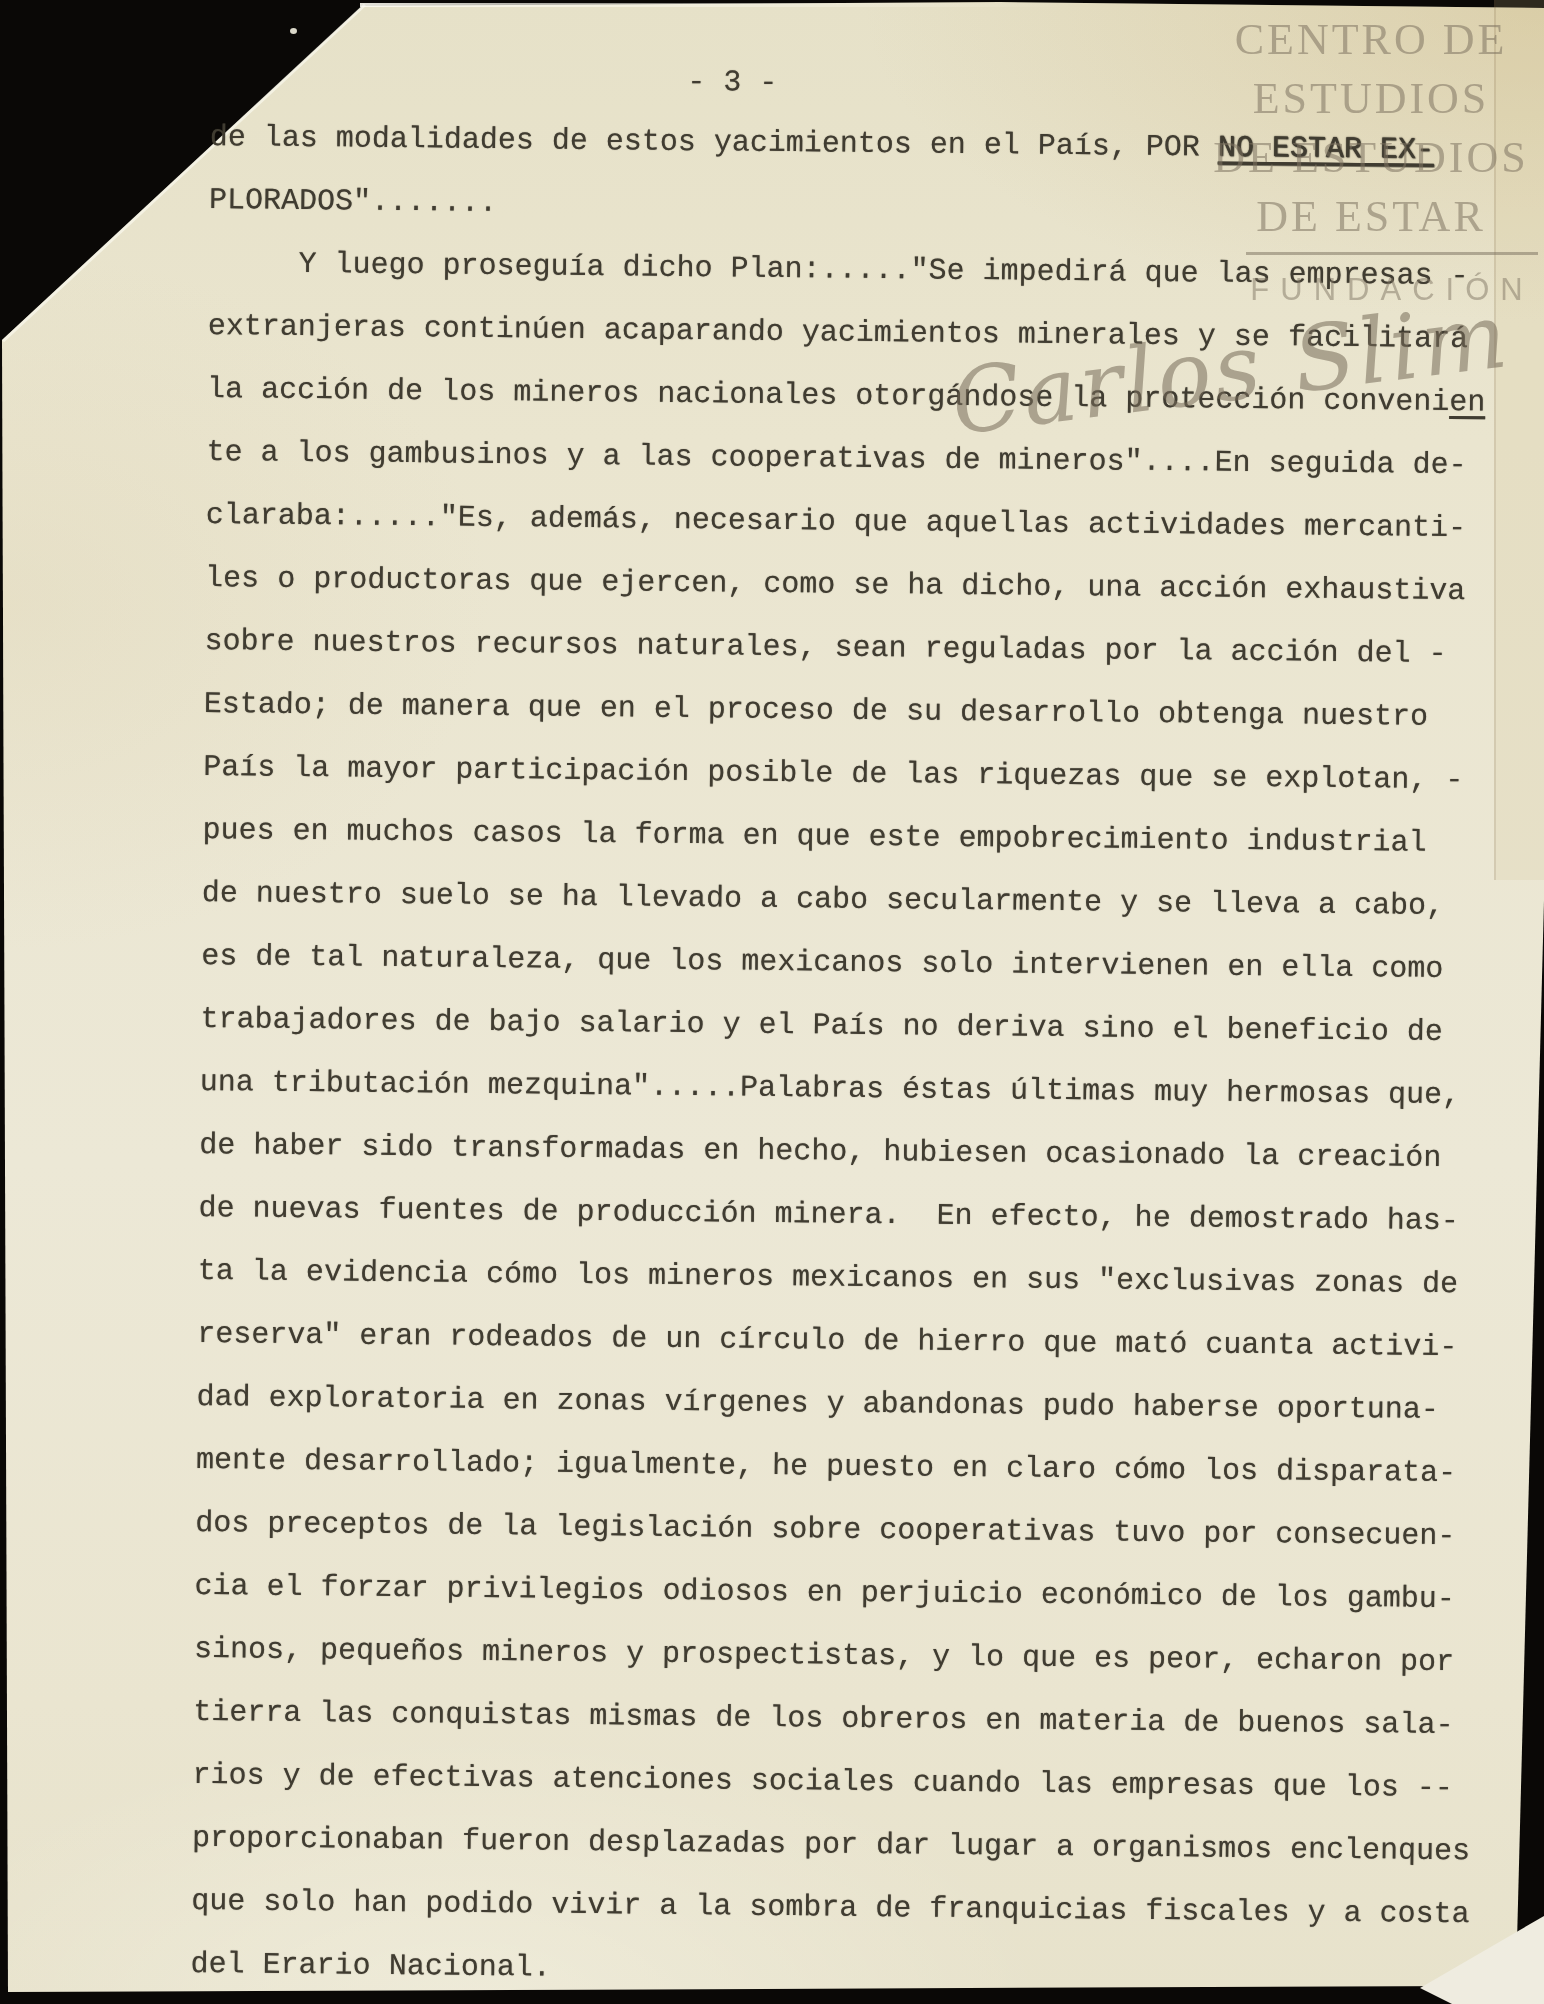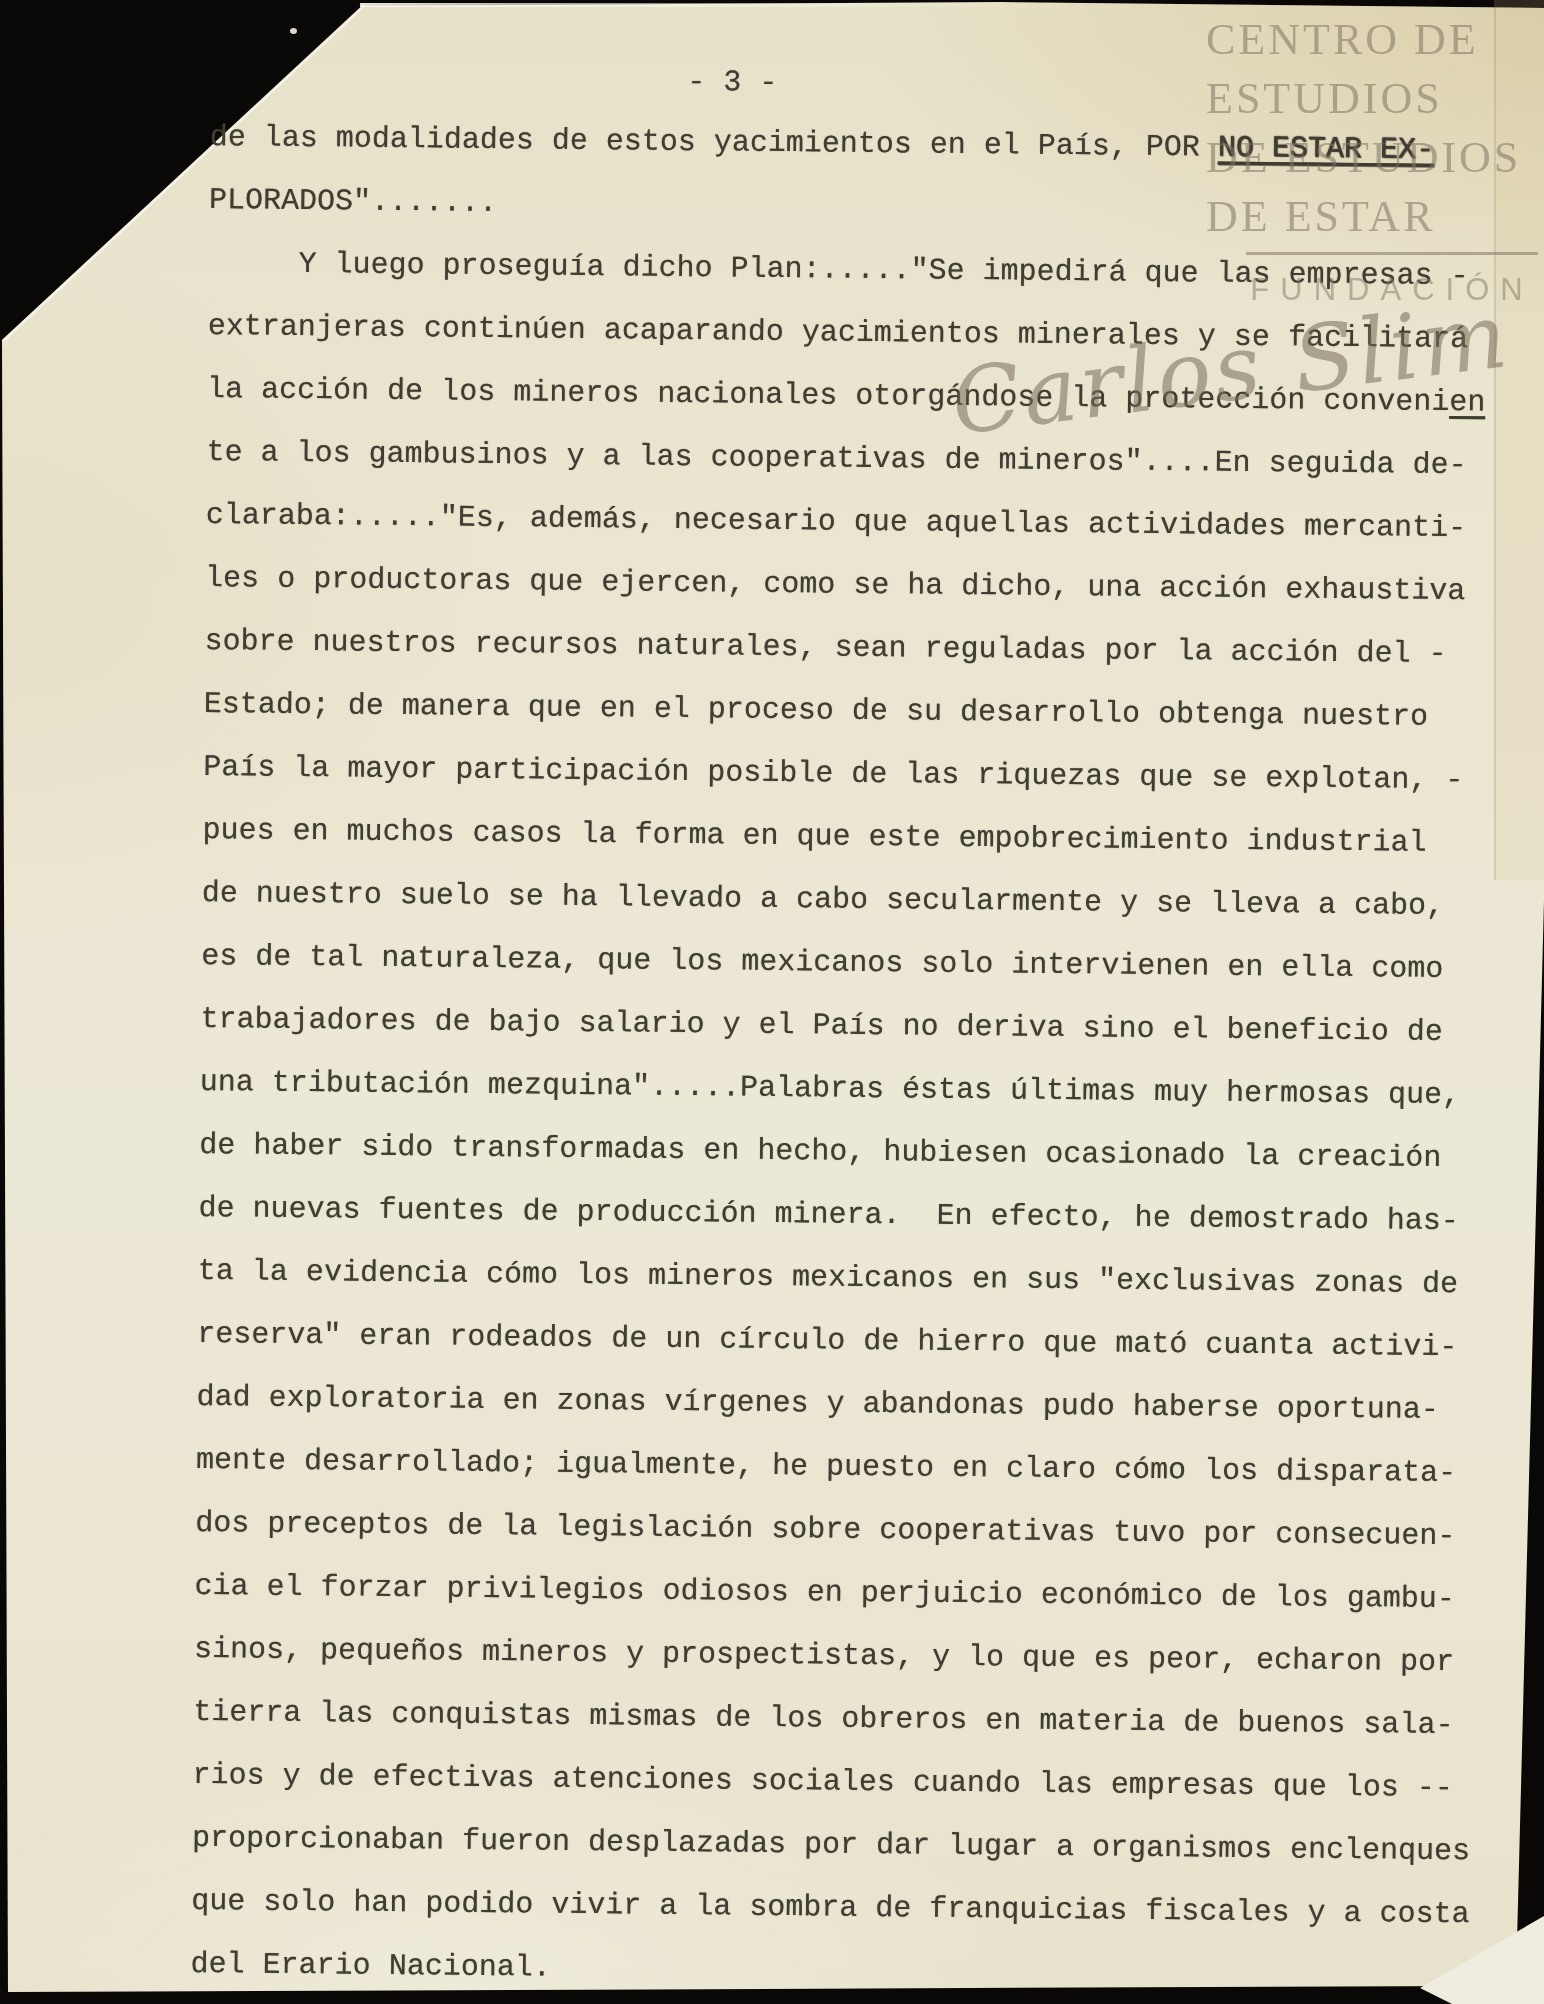--- a/index.html
+++ b/index.html
@@ -62,21 +62,21 @@
   .u{
     text-decoration:underline;
     text-decoration-thickness:3px;
     text-underline-offset:6px;
   }
   .dark{
     text-shadow:0 0 1.5px #3a362c, 0.7px 0.7px 1px rgba(58,54,44,0.9);
   }
   
   .wm-block{
-    position:absolute;top:10px;right:8px;width:330px;
+    position:absolute;top:10px;right:8px;width:330px;text-align:center;
     font-family:"Liberation Serif","DejaVu Serif",serif;
     font-size:44px;line-height:59px;letter-spacing:3px;
     color:rgba(125,115,96,0.55);z-index:5;
   }
   .wm-rule{
     position:absolute;top:252px;left:1246px;width:292px;height:3px;
     background:rgba(120,110,92,0.5);z-index:5;
   }
   .wm-foundation{
     position:absolute;top:272px;left:1242px;width:300px;text-align:center;

